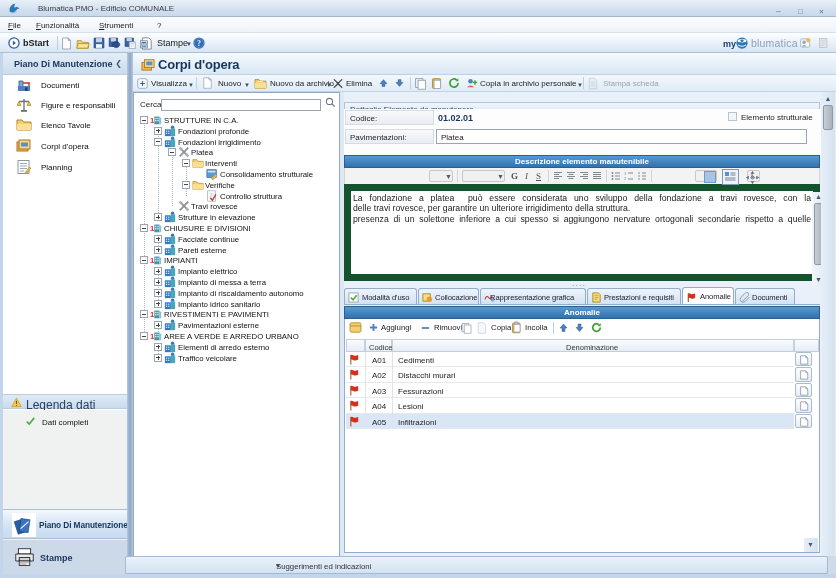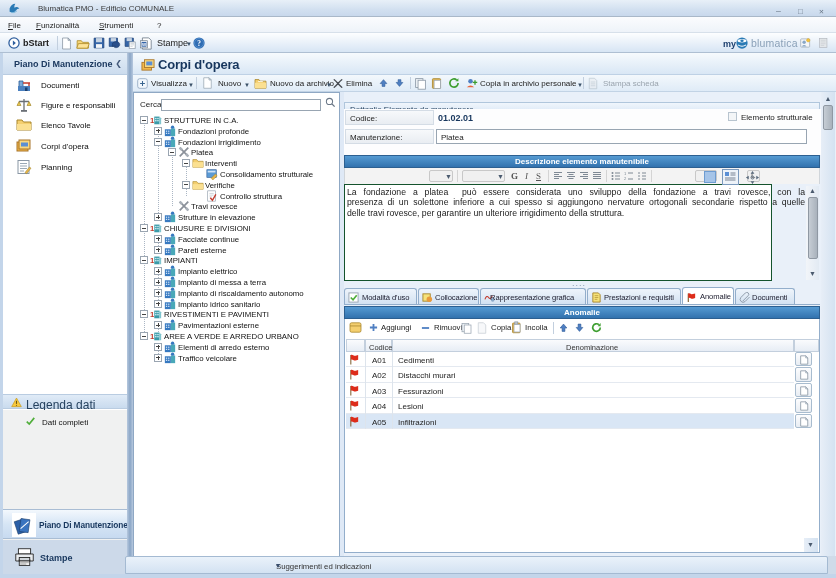--- a/index.html
+++ b/index.html
@@ -602,21 +602,21 @@
       <b>Dettaglio Elemento da manutenere</b>
     </div>
     <div style="position:absolute;left:0px;top:17px;width:477px;height:46px;background:#fdfdfe;"></div>
     <div class="lblbox" style="top:18px;">
       <span>Codice:</span>
     </div>
     <b style="position:absolute;left:94px;top:21px;font-size:9px;color:#17365d;">01.02.01</b>
     <span style="position:absolute;left:384px;top:20px;width:9px;height:9px;background:#f3f5f7;border:1px solid #b8c4cf;"></span>
     <span style="position:absolute;left:397px;top:21px;font-size:8px;color:#222;">Elemento strutturale</span>
     <div class="lblbox" style="top:37px;">
-      <span>Manutenzione:</span>
+      <span>Pavimentazioni:</span>
     </div>
     <div style="position:absolute;left:92px;top:37px;width:371px;height:15px;background:#fff;border:1px solid #98a5b2;">
       <span style="position:absolute;left:4px;top:3px;font-size:8px;color:#222;">Platea</span>
     </div>
     <div class="bluehead" style="top:63px;"><b>Descrizione elemento manutenibile</b></div>
     <div class="rttool" style="top:76px;">
       <div class="rtbtn" style="left:84px;width:24px;"></div>
       <span class="sarrow" style="left:100px;top:5px;">▼</span>
       <div class="rtsep" style="left:112px;"></div>
       <div class="rtbtn" style="left:117px;width:43px;"></div>
@@ -653,25 +653,25 @@
         <path d="M1 2h2M1 5h2M1 8h2M5 2h4M5 5h4M5 8h4" stroke="#7e8994"></path>
       </svg>
       <div class="rtsep" style="left:306px;"></div>
       <div class="rtbtn" style="left:350px;width:22px;"></div>
       <span class="sarrow" style="left:364px;top:5px;">▼</span>
       <span style="position:absolute;left:388px;top:2px;font-size:9px;color:#555;">¶</span>
       <div class="rtbtn" style="left:402px;width:13px;">
         <span style="position:absolute;left:3px;top:0px;font-size:8px;color:#555;">L</span>
       </div>
     </div>
-    <div style="position:absolute;left:0;top:92px;width:428px;height:97px;background:#fff;border:1px solid #14532d;">
+    <div style="position:absolute;left:0;top:92px;width:476px;height:97px;background:#fff;border:7px solid #14532d;">
       <div style="position:absolute;left:2px;top:2px;width:458px;font-size:8.7px;line-height:10.4px;color:#222;">
         <div style="text-align:justify;text-align-last:justify;white-space:nowrap;text-justify:inter-word;">La fondazione a platea&nbsp; può essere considerata uno sviluppo della fondazione a travi rovesce, con la</div>
+        <div>delle travi rovesce, per garantire un ulteriore irrigidimento della struttura.</div>
         <div style="text-align:justify;text-align-last:justify;white-space:nowrap;">presenza di un solettone inferiore a cui spesso si aggiungono nervature ortogonali secondarie rispetto a quelle</div>
-        <div>delle travi rovesce, per garantire un ulteriore irrigidimento della struttura.</div>
       </div>
       <div class="sbar" style="left:461px;top:1px;width:13px;height:94px;background:linear-gradient(90deg,#f2f5f9,#e2eaf3);"></div>
       <span class="sarrow" style="left:464px;top:2px;">▲</span>
       <span class="sarrow" style="left:464px;top:85px;">▼</span>
       <div class="sthumb" style="left:462.5px;top:12px;width:10px;height:62px;"></div>
     </div>
     <span style="position:absolute;left:360px;top:79px;width:12px;height:12px;background:#a5c4e8;border:1px solid #6d9cd1;"></span>
     <div style="position:absolute;left:378px;top:77px;width:17px;height:16px;background:#eef3f9;border:1px solid #7a99bd;">
       <svg style="position:absolute;left:2px;top:2px;width:11px;height:10px;" viewBox="0 0 11 10">
         <rect x="0" y="0" width="4" height="4" fill="#5b8fd4"></rect>

